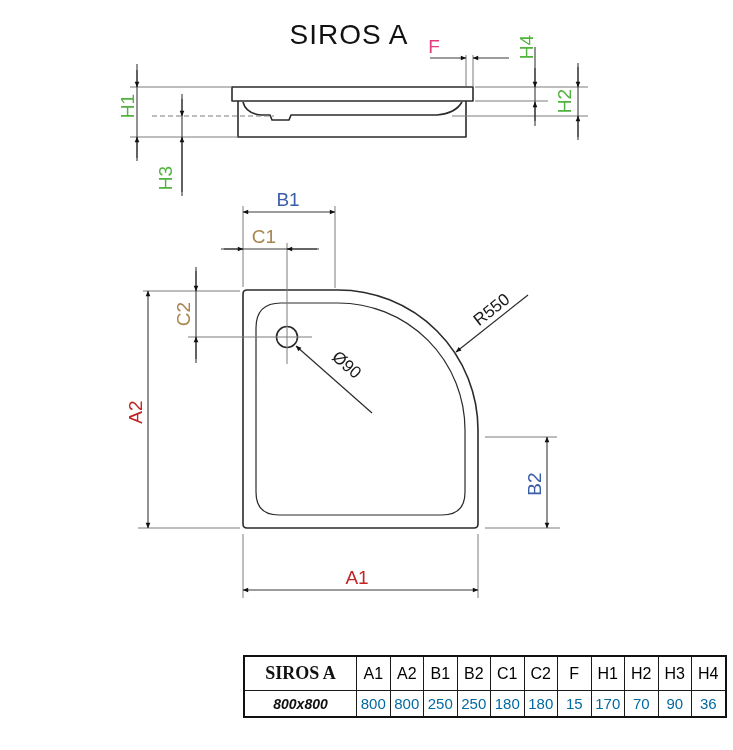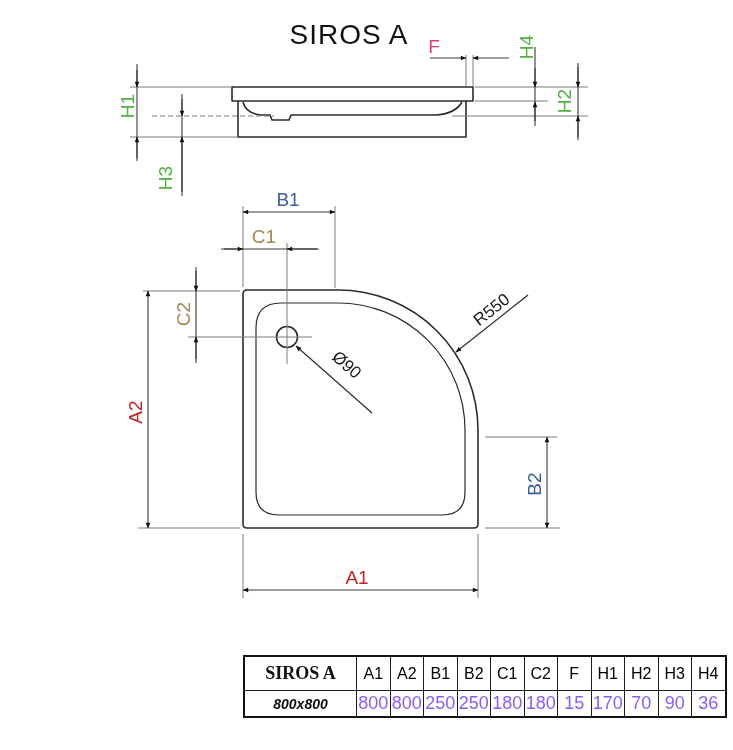--- a/index.html
+++ b/index.html
@@ -22,21 +22,21 @@
   
   .dims-table{position:absolute;left:243px;top:655px;border-collapse:collapse;table-layout:fixed;background:#fff;border:2.4px solid #111;}
   .dims-table td{border:1.5px solid #1a1a1a;text-align:center;vertical-align:middle;padding:0;overflow:hidden;}
   .dims-table .col-name{width:111px;}
   .dims-table .col-v{width:32.5px;}
   .row-head td{height:33px;}
   .row-data td{height:25px;}
   .name-cell{font-family:"Liberation Serif",serif;font-weight:bold;font-size:18px;color:#111;}
   .model-cell{font-weight:bold;font-style:italic;font-size:14px;color:#111;}
   .hdr-cell{font-size:16px;}
-  .num-cell{font-size:18px;color:#8b5cf6;}
+  .num-cell{font-size:15px;color:#0369a1;}
 </style>
 </head>
 <body>
 
 <svg width="733" height="652" viewBox="0 0 733 652">
   <defs>
     <marker id="arr" viewBox="0 0 10 10" refX="9.6" refY="5" markerWidth="15" markerHeight="5.4" markerUnits="userSpaceOnUse" orient="auto-start-reverse">
       <path d="M0,0.7 L10,5 L0,9.3 Z" fill="#111"></path>
     </marker>
   </defs>

